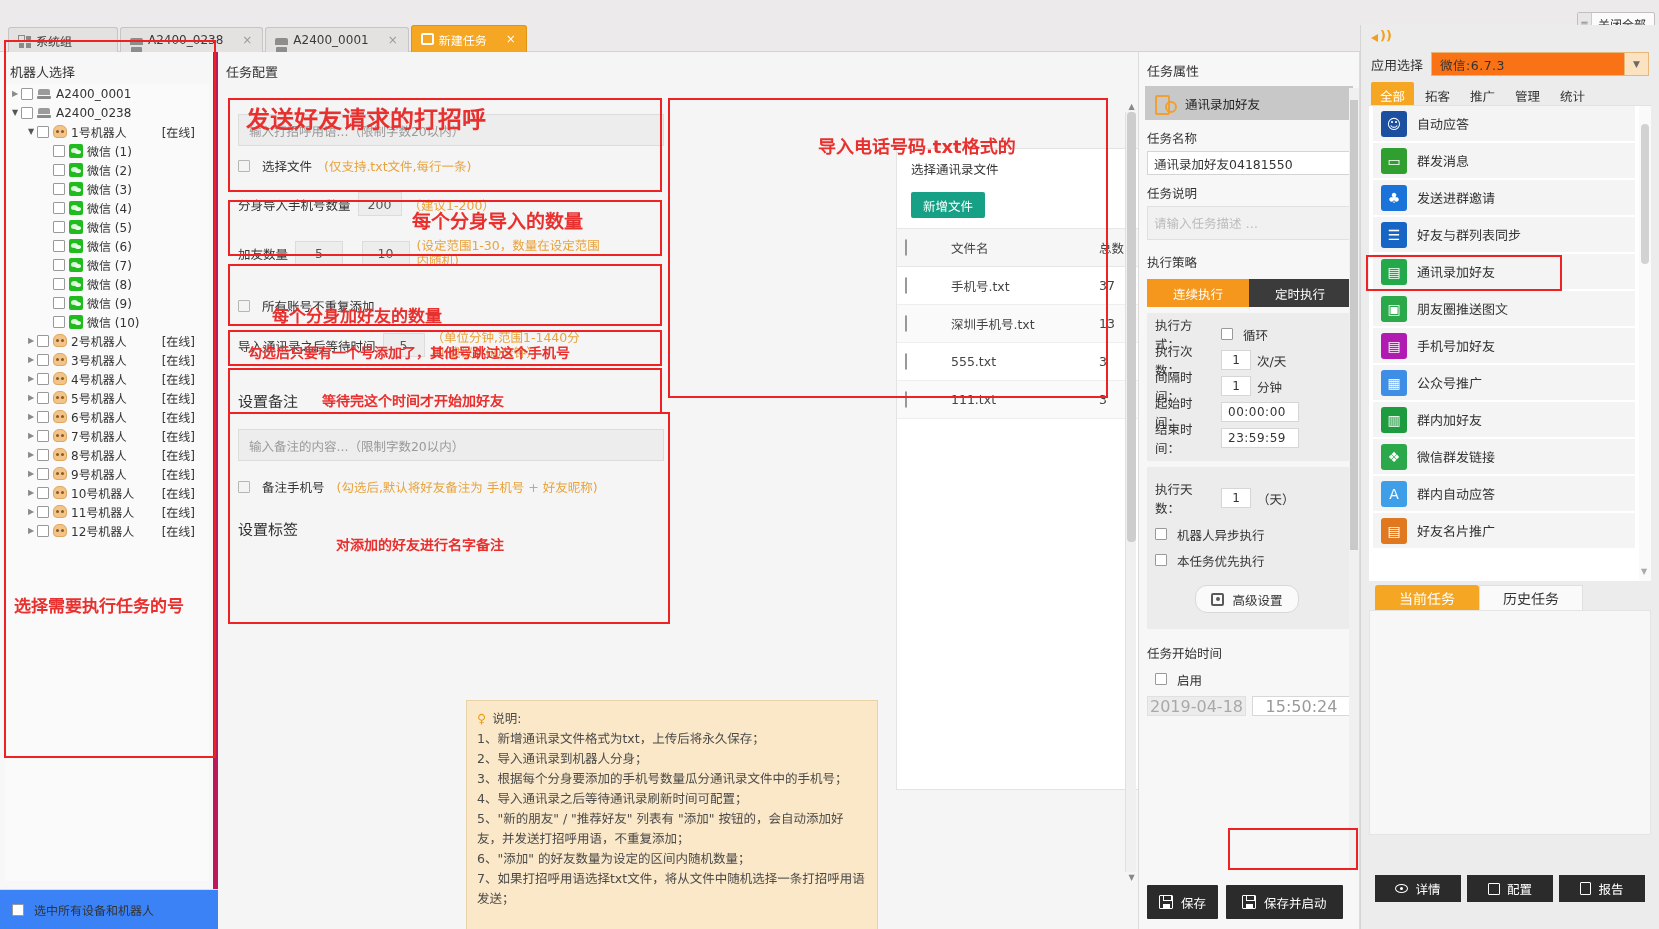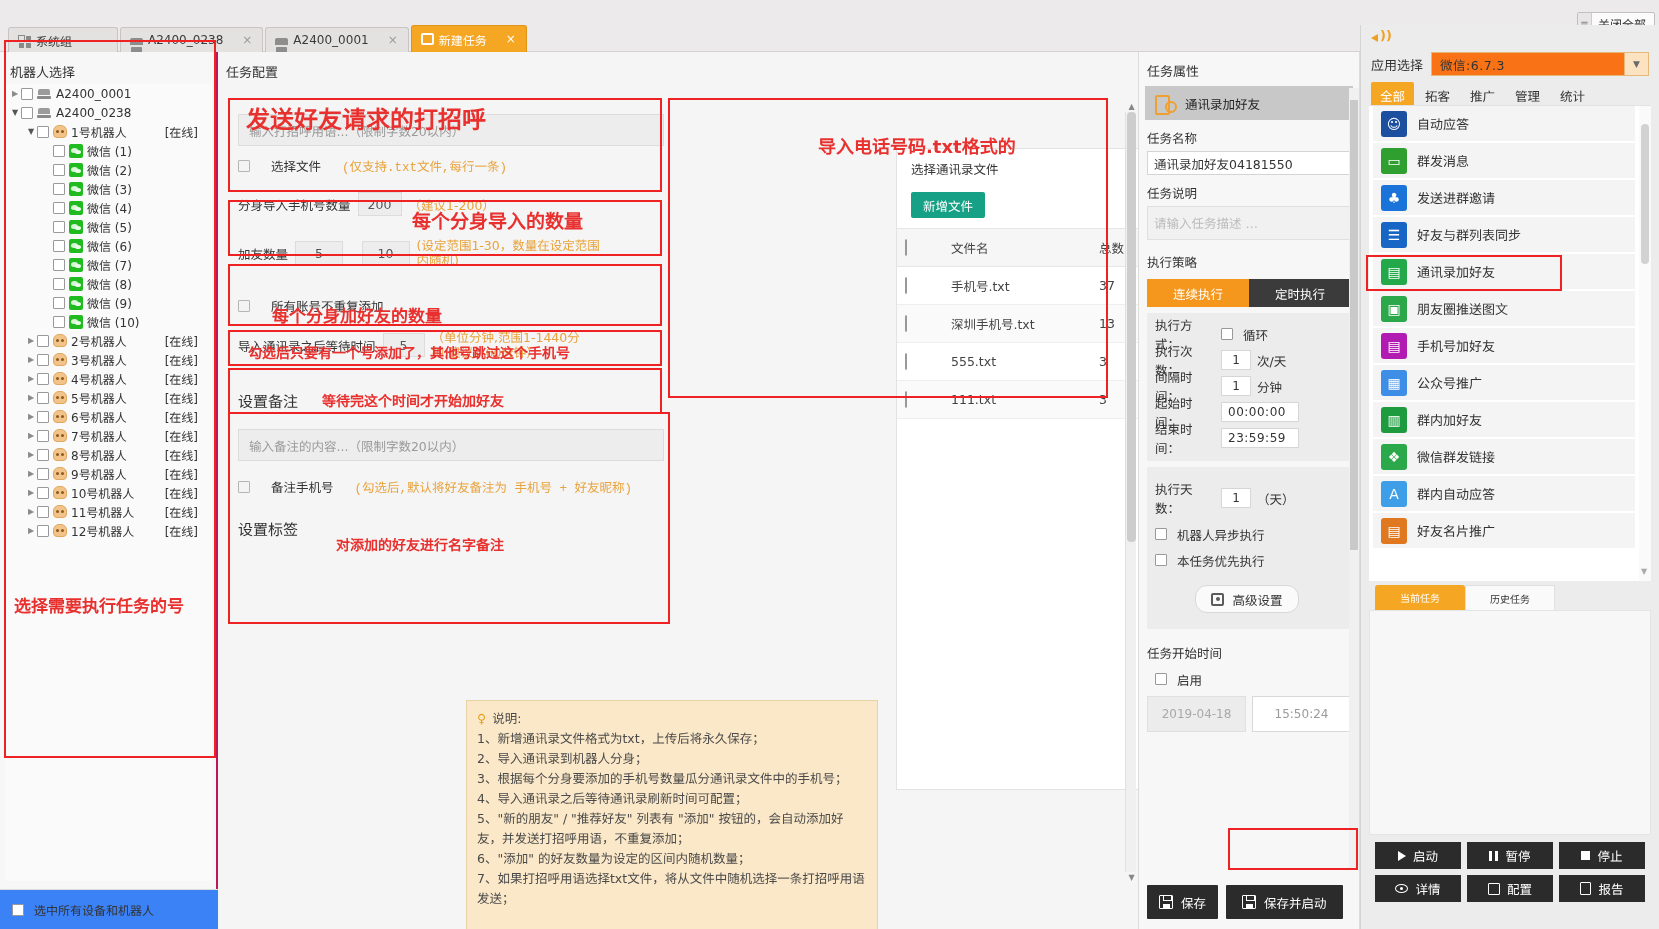--- a/index.html
+++ b/index.html
@@ -58,21 +58,21 @@
     border-radius: 2px;
   }
   .closeall .grip {
     width: 14px; height: 20px; background: #e8e6e6; border-right: 1px solid #ccc;
     display:flex; align-items:center; justify-content:center; color:#8b8b8b; font-size:10px;
   }
 
   
   .sidebar {
     position: absolute; left: 0; top: 52px; width: 218px; height: 877px;
-    background: #f7f7f7; border-right: 2px solid #be185d;
+    background: #f7f7f7; border-right: 5px solid #be185d;
   }
   .sb-title { padding: 10px 0 8px 10px; font-size: 13px; color: #333; }
   .tree {
     position: absolute; left: 5px; top: 32px; right: 4px; bottom: 48px;
     overflow: hidden; background: #fafafa;
   }
   .tnode {
     display: flex; align-items: center; height: 19px;
     font-size: 12px; color: #333; white-space: nowrap;
   }
@@ -143,21 +143,21 @@
   .fieldrow { display: flex; align-items: center; gap: 7px; font-size: 12.5px; color: #333; }
   .inputbox {
     background: #ededed; border: 1px solid #dcdcdc; height: 32px;
     display: flex; align-items: center; padding: 0 10px; color: #9a9a9a; font-size: 12.5px;
   }
   .numbox {
     background: #ededed; border: 1px solid #dcdcdc; height: 24px; min-width: 44px;
     display: flex; align-items: center; justify-content: center; color: #555; font-size: 12.5px;
   }
   .hint { color: #e8a33d; font-size: 12.5px; }
-  .ckline { display: flex; align-items: center; gap: 21px; font-size: 12.5px; font-family: Liberation Mono, monospace; }
+  .ckline { display: flex; align-items: center; gap: 12px; font-size: 12.5px; }
   .ck { width: 12px; height: 12px; border: 1px solid #b5b5b5; background: #f3f3f3; border-radius: 1px; flex:0 0 12px;}
   .sechead { font-size: 15px; color: #333; }
 
   
   .notebox {
     position: absolute; left: 248px; top: 648px; width: 412px; height: 232px;
     background: #fbe8c8; border: 1px solid #e8d2a8;
     padding: 8px 10px; font-size: 12.5px; color: #4a4a4a; line-height: 20px;
     overflow: hidden;
   }
@@ -250,22 +250,22 @@
     border-radius: 12px; cursor: pointer; width: 104px; justify-content:center;
   }
   .gear {
     width: 13px; height: 13px; border: 2px solid #5a5a5a; border-radius: 2px; position: relative;
   }
   .gear::after {
     content:''; position:absolute; left:2.5px; top:2.5px; width:4px; height:4px; background:#5a5a5a; border-radius:50%;
   }
   .pp-dates { display: flex; gap: 6px; margin: 4px 8px 0 8px; }
   .pp-date {
-    flex: 1; height: 36px; background: #ececec; border: 1px solid #e0e0e0;
-    display: flex; align-items: center; justify-content: center; color: #a9a9a9; font-size: 12px;
+    flex: 1; height: 20px; background: #ececec; border: 1px solid #e0e0e0;
+    display: flex; align-items: center; justify-content: center; color: #a9a9a9; font-size: 16px;
   }
   .pp-date.b { background: #fff; border-color: #d8d8d8; color: #9a9a9a; }
   .savebar { position: absolute; left: 8px; bottom: 10px; display: flex; gap: 8px; }
   .btn-dark {
     background: #2b2b2b; color: #fff; border: none; height: 34px; padding: 0 12px;
     display: flex; align-items: center; gap: 8px; font-size: 12.5px; cursor: pointer;
     font-family: inherit; border-radius: 1px;
   }
   .ico-save {
     width: 14px; height: 14px; border: 1.5px solid #fff; border-radius: 1px; position: relative; flex:0 0 14px;
@@ -327,22 +327,22 @@
     width: 26px; height: 26px; flex: 0 0 26px; border-radius: 3px; position: relative;
     display: flex; align-items: center; justify-content: center; color: #fff; font-size: 13px;
   }
   .aico .glyph { font-size: 14px; line-height: 1; color: #fff; }
   .applist-sc {
     position: absolute; right: 0; top: 0; width: 12px; height: 476px; background: #fafafa;
   }
   .applist-thumb { position:absolute; left:2px; top:18px; width:8px; height:140px; background:#d2d2d2; border-radius:4px;}
   .tasktabs { position: absolute; left: 14px; top: 560px; display: flex; }
   .ttab {
-    width: 90px; height: 25px; display: flex; align-items: center; justify-content: center;
-    font-size: 10px; cursor: pointer;
+    width: 104px; height: 25px; display: flex; align-items: center; justify-content: center;
+    font-size: 14px; cursor: pointer;
   }
   .ttab.on { background: #f5a623; color: #fff; border-radius: 3px 3px 0 0; }
   .ttab.off { background: #fafafa; color: #333; border: 1px solid #e0e0e0; border-bottom: none; }
   .taskarea {
     position: absolute; left: 8px; top: 585px; width: 282px; height: 225px;
     background: #f7f7f7; border: 1px solid #e4e4e4;
   }
   .ctrlbar { position: absolute; left: 14px; top: 817px; display: flex; gap: 6px; }
   .ctrlbar2 { position: absolute; left: 14px; top: 850px; display: flex; gap: 6px; }
   .cbtn {
@@ -861,34 +861,20 @@
       <div class="applist-sc">
         <div class="applist-thumb"></div>
         <div style="position:absolute;left:2px;bottom:6px;color:#aaa;font-size:8px">▼</div>
       </div>
     </div>
     <div class="tasktabs" id="tasktabs">
         <div class="ttab on">当前任务</div>
         <div class="ttab off">历史任务</div>
       </div>
     <div class="taskarea"></div>
-    <div class="ctrlbar" id="ctrlbar">
-        <button class="cbtn">
-      <span class="g-play"></span>
-      <span>启动</span>
-        </button>
-        <button class="cbtn">
-      <span class="g-pause"></span>
-      <span>暂停</span>
-        </button>
-        <button class="cbtn">
-      <span class="g-stop"></span>
-      <span>停止</span>
-        </button>
-      </div>
     <div class="ctrlbar2" id="ctrlbar2">
         <button class="cbtn">
       <span class="g-eye"></span>
       <span>详情</span>
         </button>
         <button class="cbtn">
       <span class="g-conf"></span>
       <span>配置</span>
         </button>
         <button class="cbtn">

